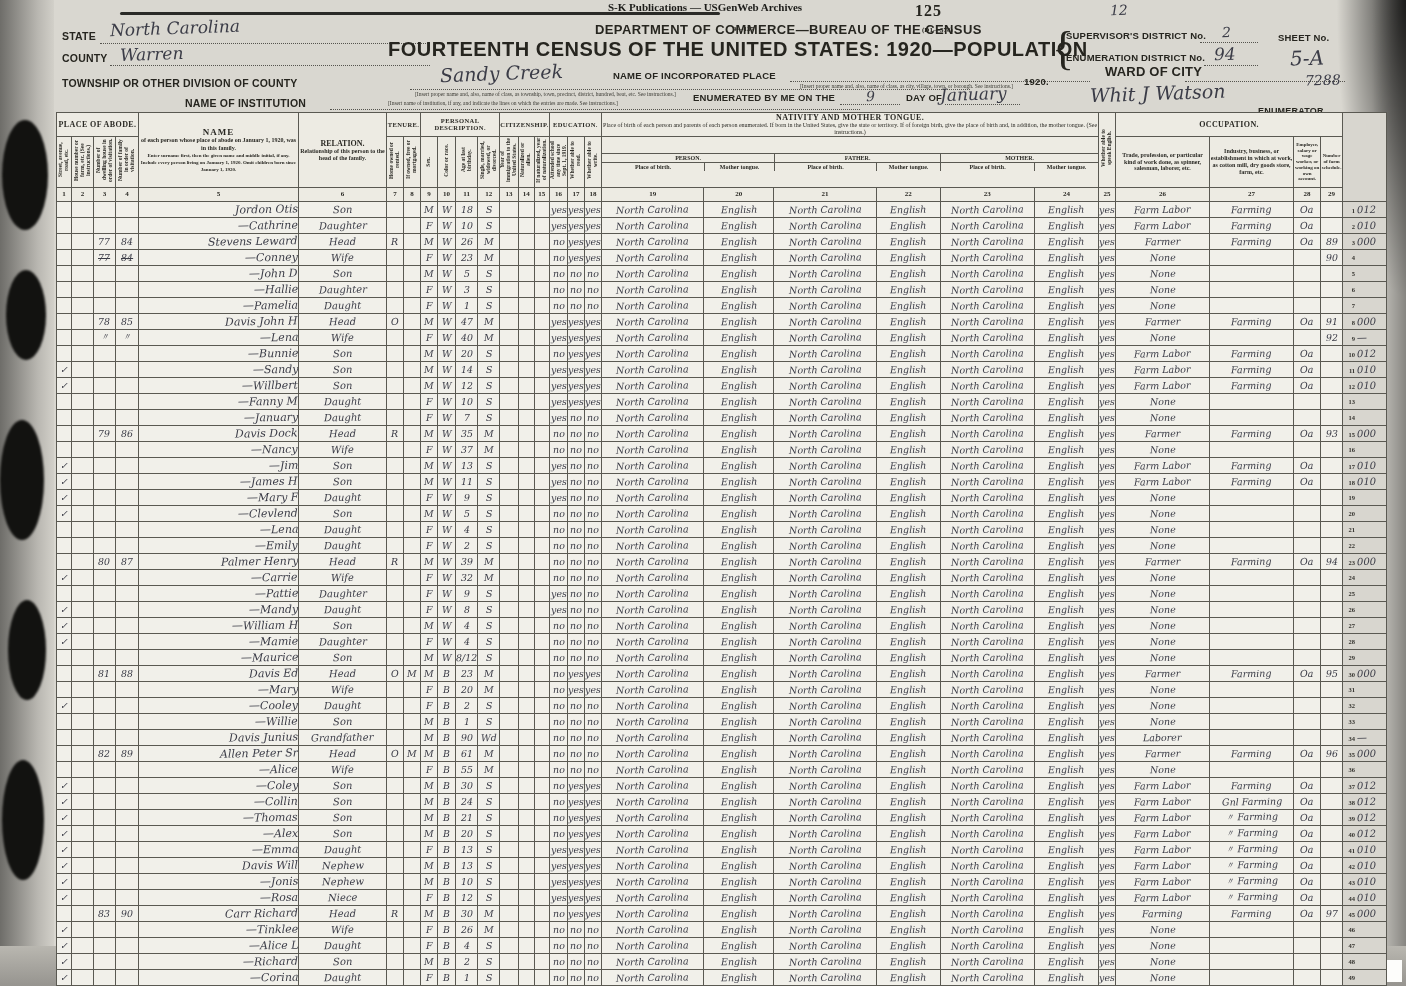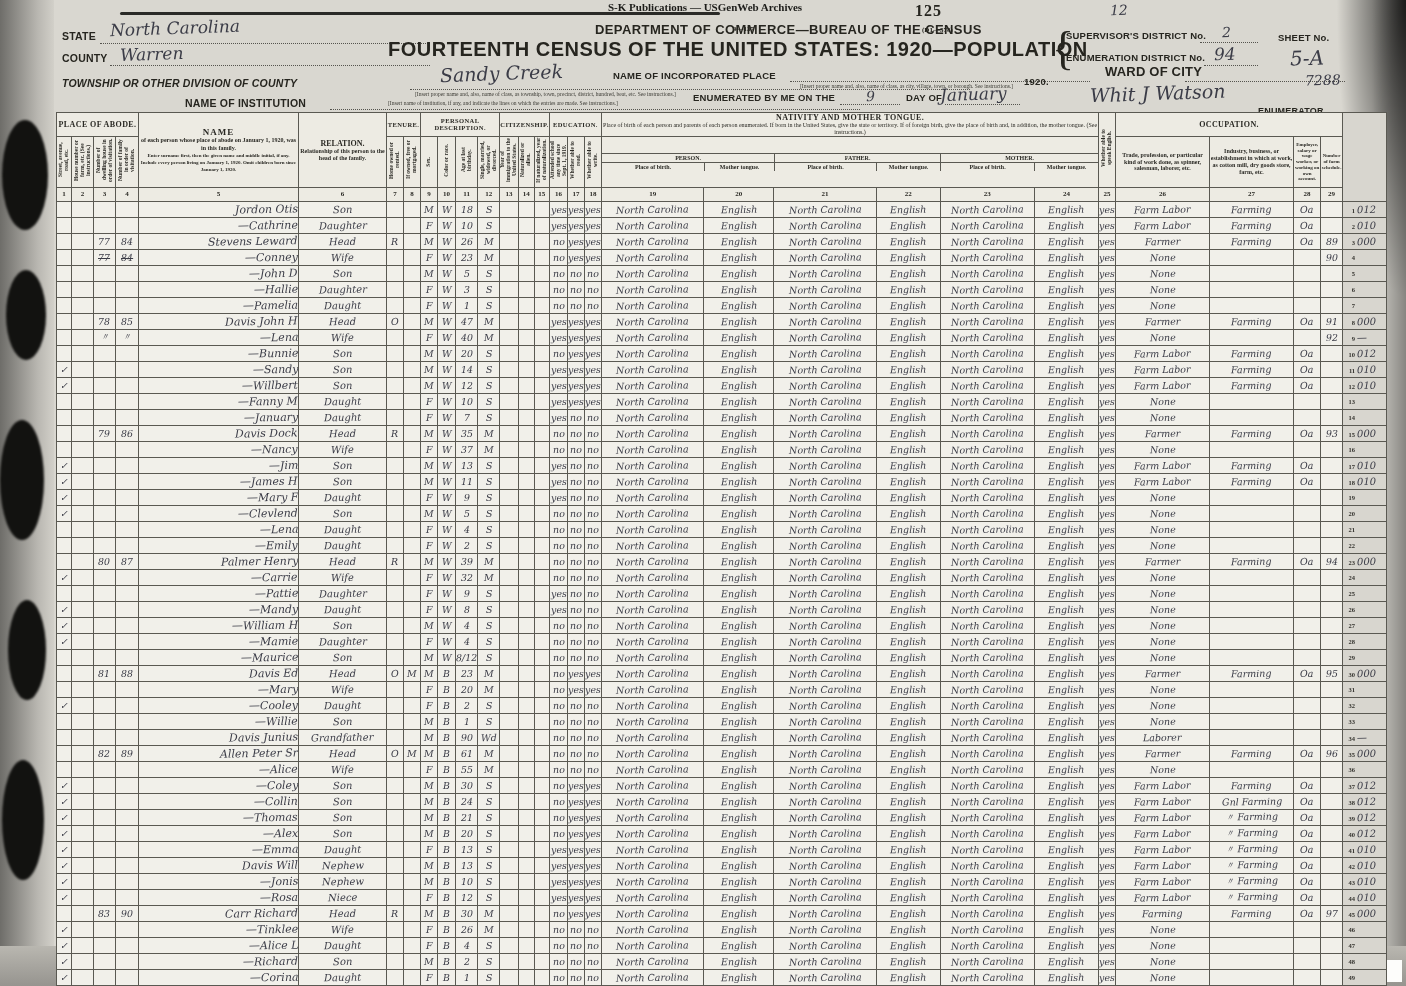--- a/index.html
+++ b/index.html
@@ -92,21 +92,21 @@
   <div class="pt hw hw-md" style="left:1110px;top:2px;">12</div>
 
   <div class="pt lbl" style="left:62px;top:30px;">STATE</div>
   <div class="dots" style="left:100px;top:42px;width:330px;"></div>
   <div class="pt hw hw-lg" style="left:110px;top:18px;">North Carolina</div>
 
   <div class="pt lbl" style="left:62px;top:52px;">COUNTY</div>
   <div class="dots" style="left:110px;top:64px;width:320px;"></div>
   <div class="pt hw hw-lg" style="left:120px;top:44px;">Warren</div>
 
-  <div class="pt lbl" style="left:62px;top:77px;font-style:italic;">TOWNSHIP OR OTHER DIVISION OF COUNTY</div>
+  <div class="pt lbl" style="left:62px;top:77px;">TOWNSHIP OR OTHER DIVISION OF COUNTY</div>
   <div class="dots" style="left:410px;top:88px;width:560px;"></div>
   <div class="pt hw hw-lg" style="left:440px;top:62px;font-size:19px;">Sandy Creek</div>
   <div class="pt tiny" style="left:415px;top:91px;">[Insert proper name and, also, name of class, as township, town, precinct, district, hundred, beat, etc.   See instructions.]</div>
 
   <div class="pt lbl" style="left:185px;top:97px;">NAME OF INSTITUTION</div>
   <div class="dots" style="left:330px;top:108px;width:530px;"></div>
   <div class="pt tiny" style="left:388px;top:100px;">[Insert name of institution, if any, and indicate the lines on which the entries are made.   See instructions.]</div>
 
   <div class="pt small" style="left:733px;top:25px;font-weight:bold;">9—137</div>
   <div class="pt dept" style="left:590px;top:22px;left:595px;">DEPARTMENT OF COMMERCE—BUREAU OF THE CENSUS</div>

